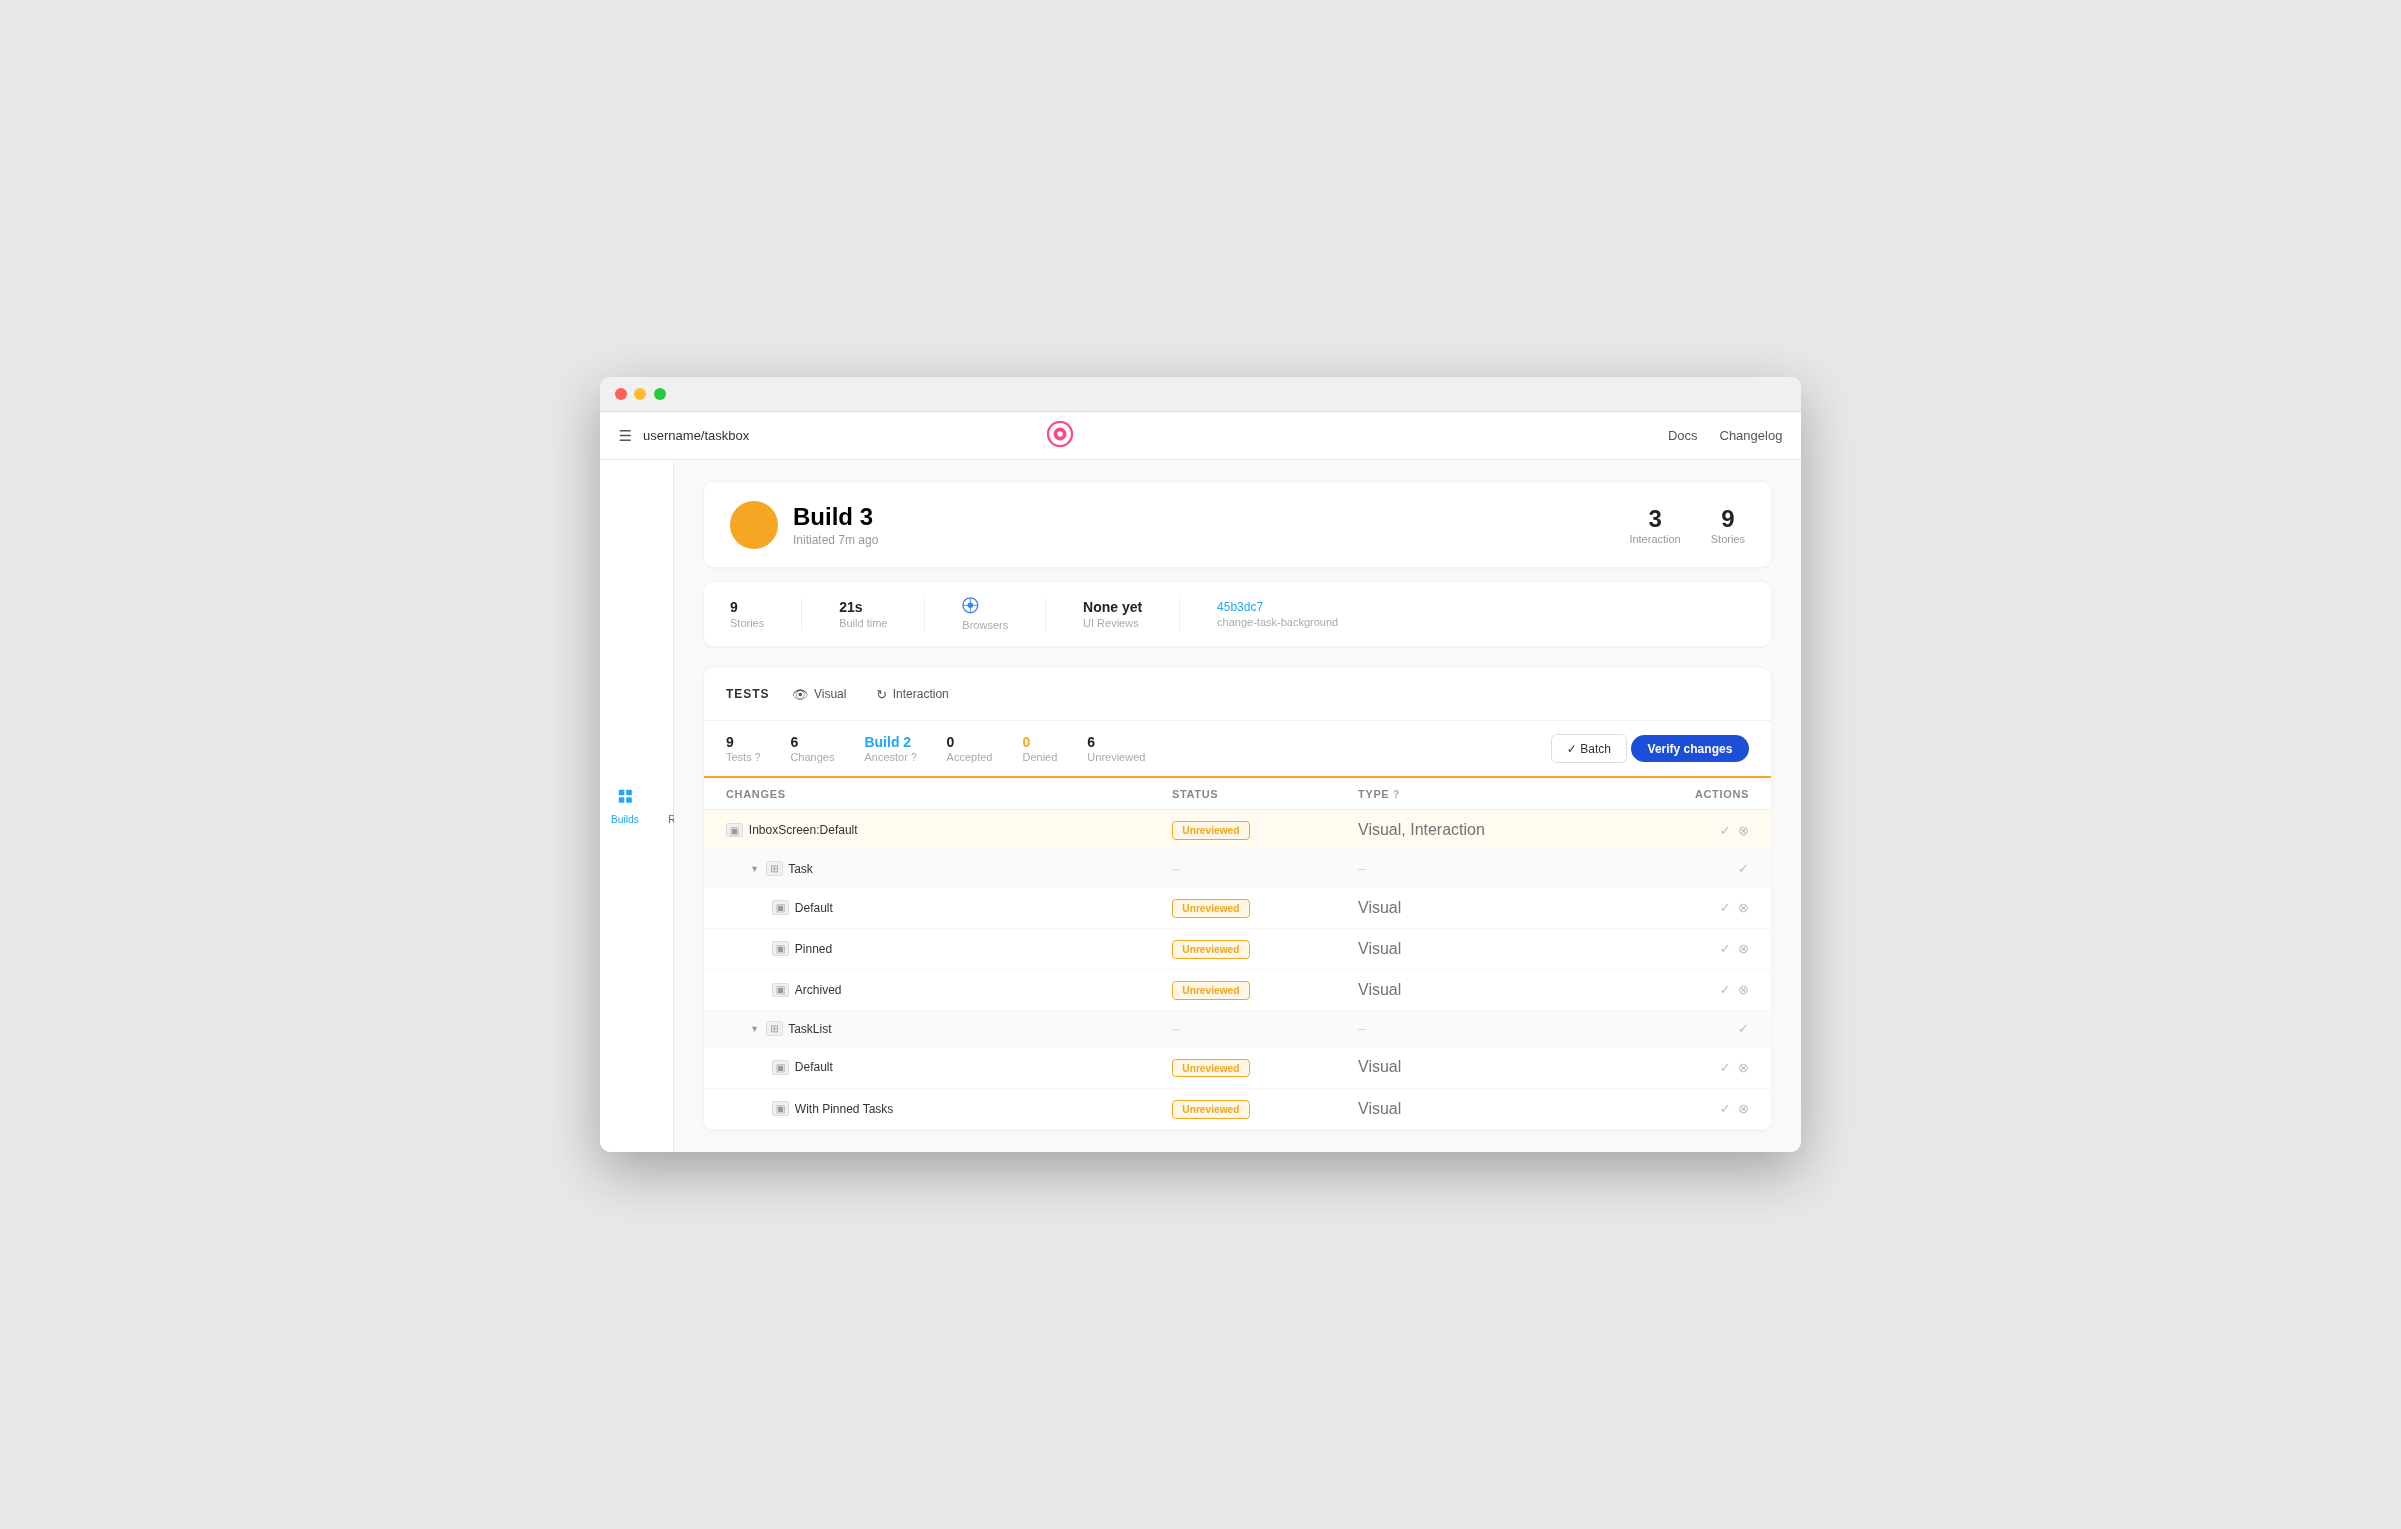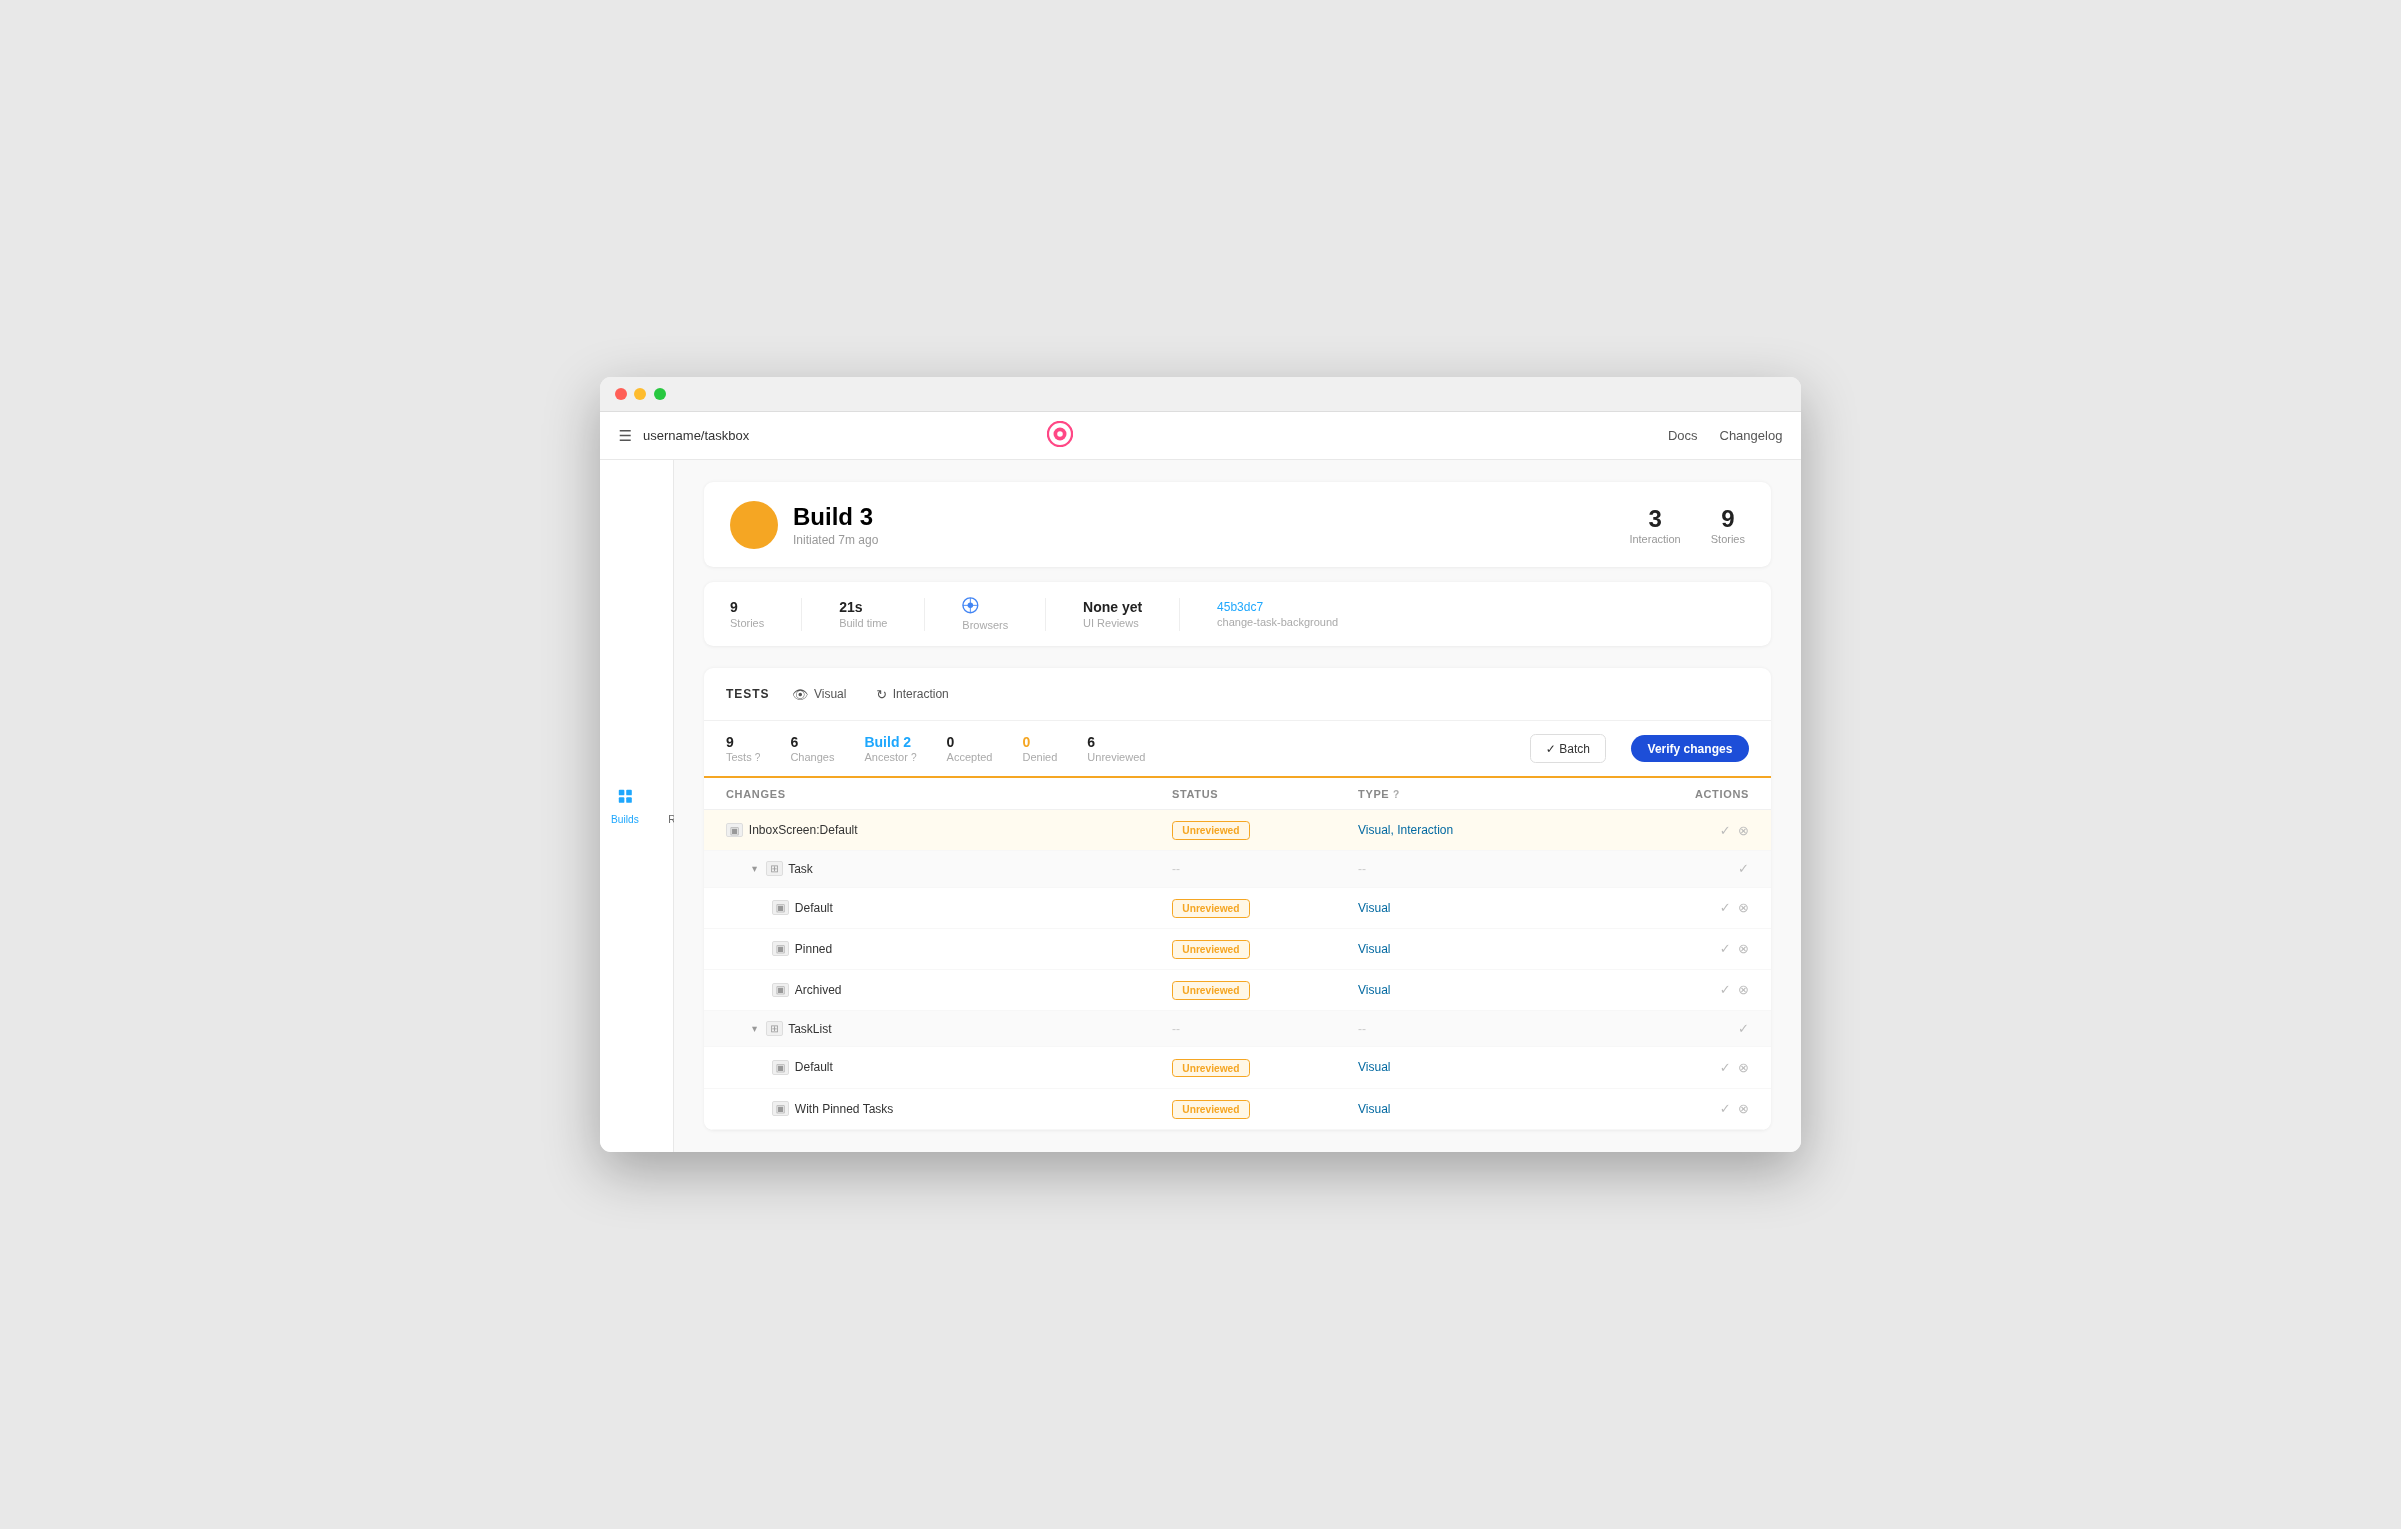--- a/index.html
+++ b/index.html
@@ -164,21 +164,21 @@
       padding: 13px 22px;
       gap: 30px;
       background: #fff;
       border-bottom: 2.8px solid #f5a623;
     }
     .test-stat { display: flex; flex-direction: column; }
     .test-stat-value { font-size: 14px; font-weight: 700; color: #222; }
     .test-stat-value.blue { color: #1ea7fd; cursor: pointer; }
     .test-stat-value.orange { color: #f5a623; }
     .test-stat-label { font-size: 11px; color: #aaa; margin-top: 0.9px; }
-    .test-actions { margin-left: auto; display: flex; gap: 25px; align-items: center; padding-left: 28px; }
+    .test-actions { margin-left: auto; display: flex; gap: 4px; align-items: center; padding-left: 28px; }
     .btn-batch {
       padding: 6.5px 15px;
       border: 0.9px solid #ddd;
       background: #fff;
       border-radius: 5.6px;
       font-size: 12px;
       color: #333;
       cursor: pointer;
       display: flex;
       align-items: center;
@@ -223,21 +223,21 @@
       display: inline-block;
       background: #fff7e6;
       border: 0.9px solid #f5a623;
       color: #f5a623;
       font-size: 10.2px;
       font-weight: 600;
       padding: 2.8px 9.3px;
       border-radius: 3.7px;
     }
     .cell-dash { font-size: 12px; color: #ccc; }
-    .cell-type { font-size: 12px; color: #0369a1; }
+    .cell-type { font-size: 16px; color: #737373; }
     .cell-actions { display: flex; align-items: center; gap: 7.4px; justify-content: flex-end; }
     .action-check { font-size: 13px; color: #bbb; cursor: pointer; }
     .action-x { font-size: 13px; color: #bbb; cursor: pointer; }
     .chevron-icon { font-size: 10.2px; color: #999; margin-right: 3.7px; cursor: pointer; }
     
     .page-footer {
       display: flex;
       align-items: center;
       padding: 11px 30px;
       background: #fff;

